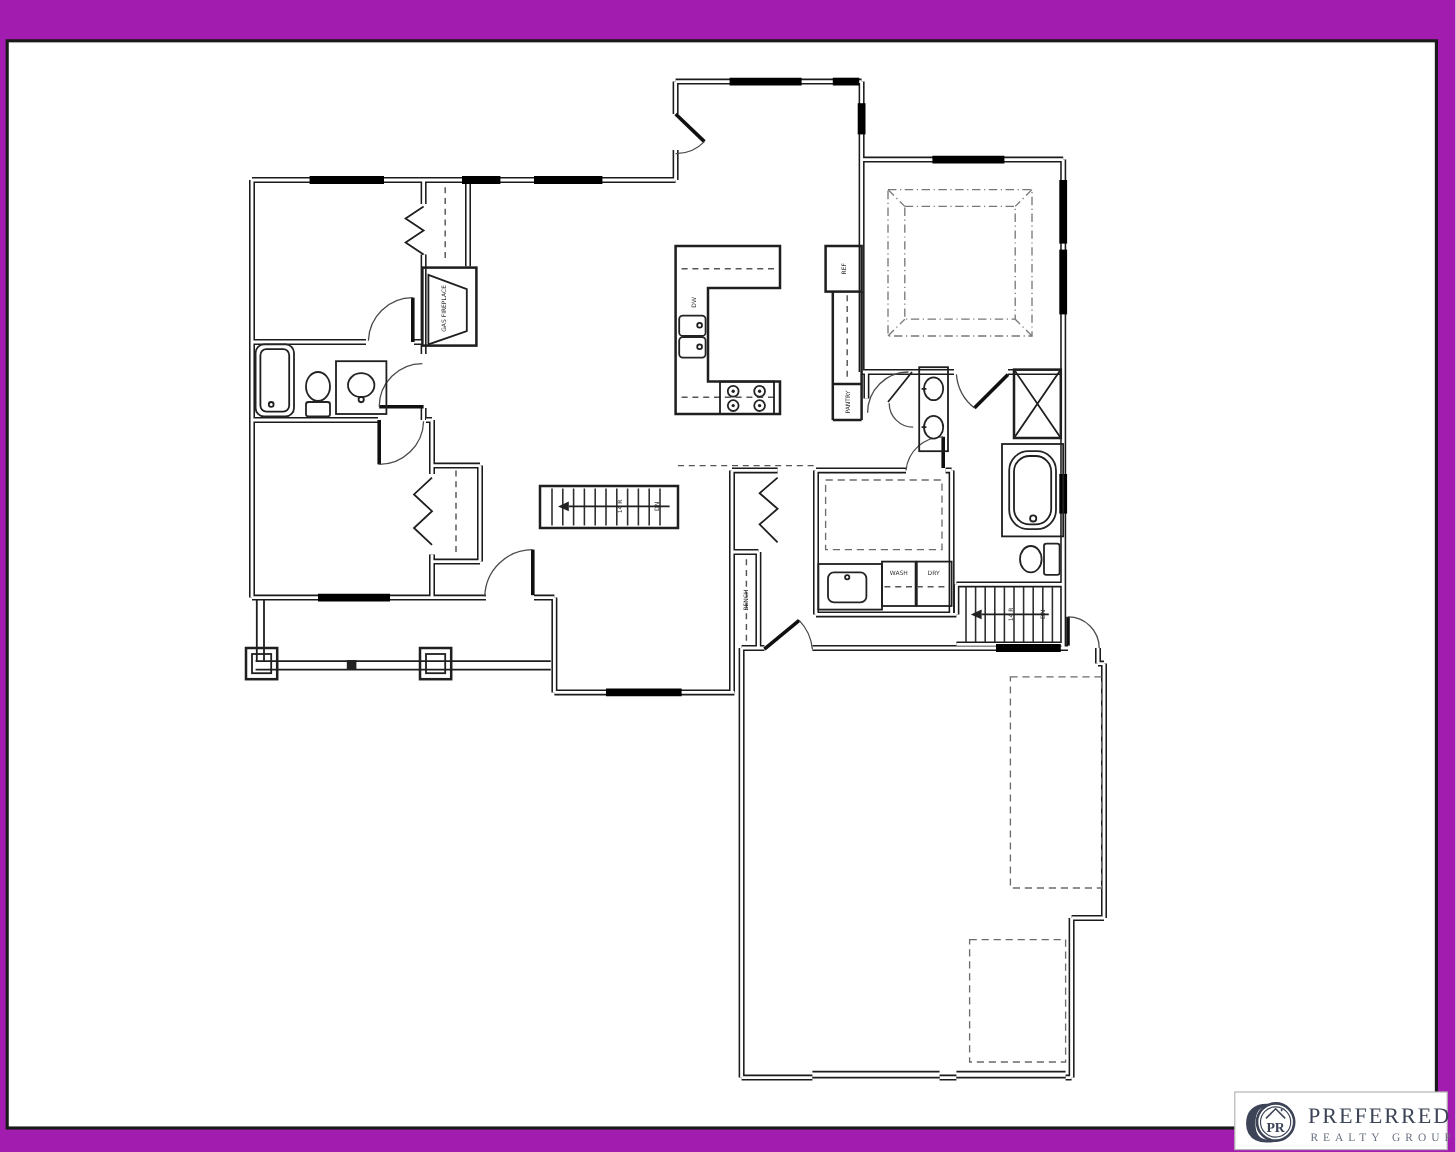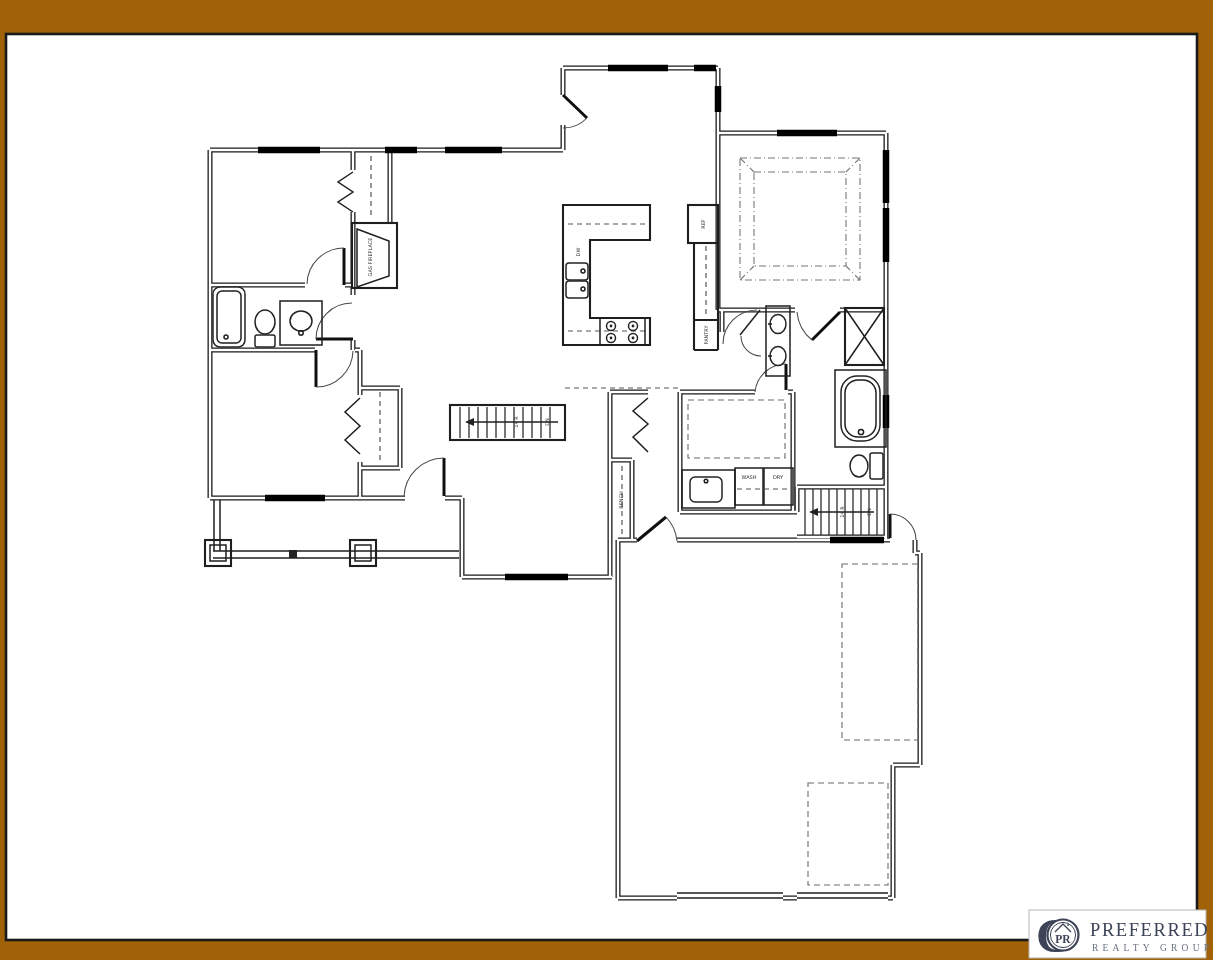--- a/index.html
+++ b/index.html
@@ -1,16 +1,16 @@
 <!DOCTYPE html>
 <html><head>
 <meta charset="utf-8">
 <style>
   html,body{margin:0;padding:0;background:#fff;}
-  .stage{position:relative;width:1213px;height:960px;background:#a16207;overflow:hidden;
+  .stage{position:relative;width:1213px;height:960px;background:#a21caf;overflow:hidden;
          font-family:"Liberation Sans",sans-serif;}
   svg{display:block}
   
   .wall-outer{stroke:#1b1b1b;stroke-width:5;fill:none;stroke-linecap:butt}
   .wall-inner{stroke:#ffffff;stroke-width:2.4;fill:none;stroke-linecap:butt}
   .thin{stroke:#1f1f1f;stroke-width:1.5;fill:none}
   .thin2{stroke:#1f1f1f;stroke-width:2.1;fill:none}
   .fixture{stroke:#242424;stroke-width:1.5;fill:#ffffff}
   .window{stroke:#000;stroke-width:6.5;fill:none}
   .leaf{stroke:#101010;stroke-width:3;fill:none}

